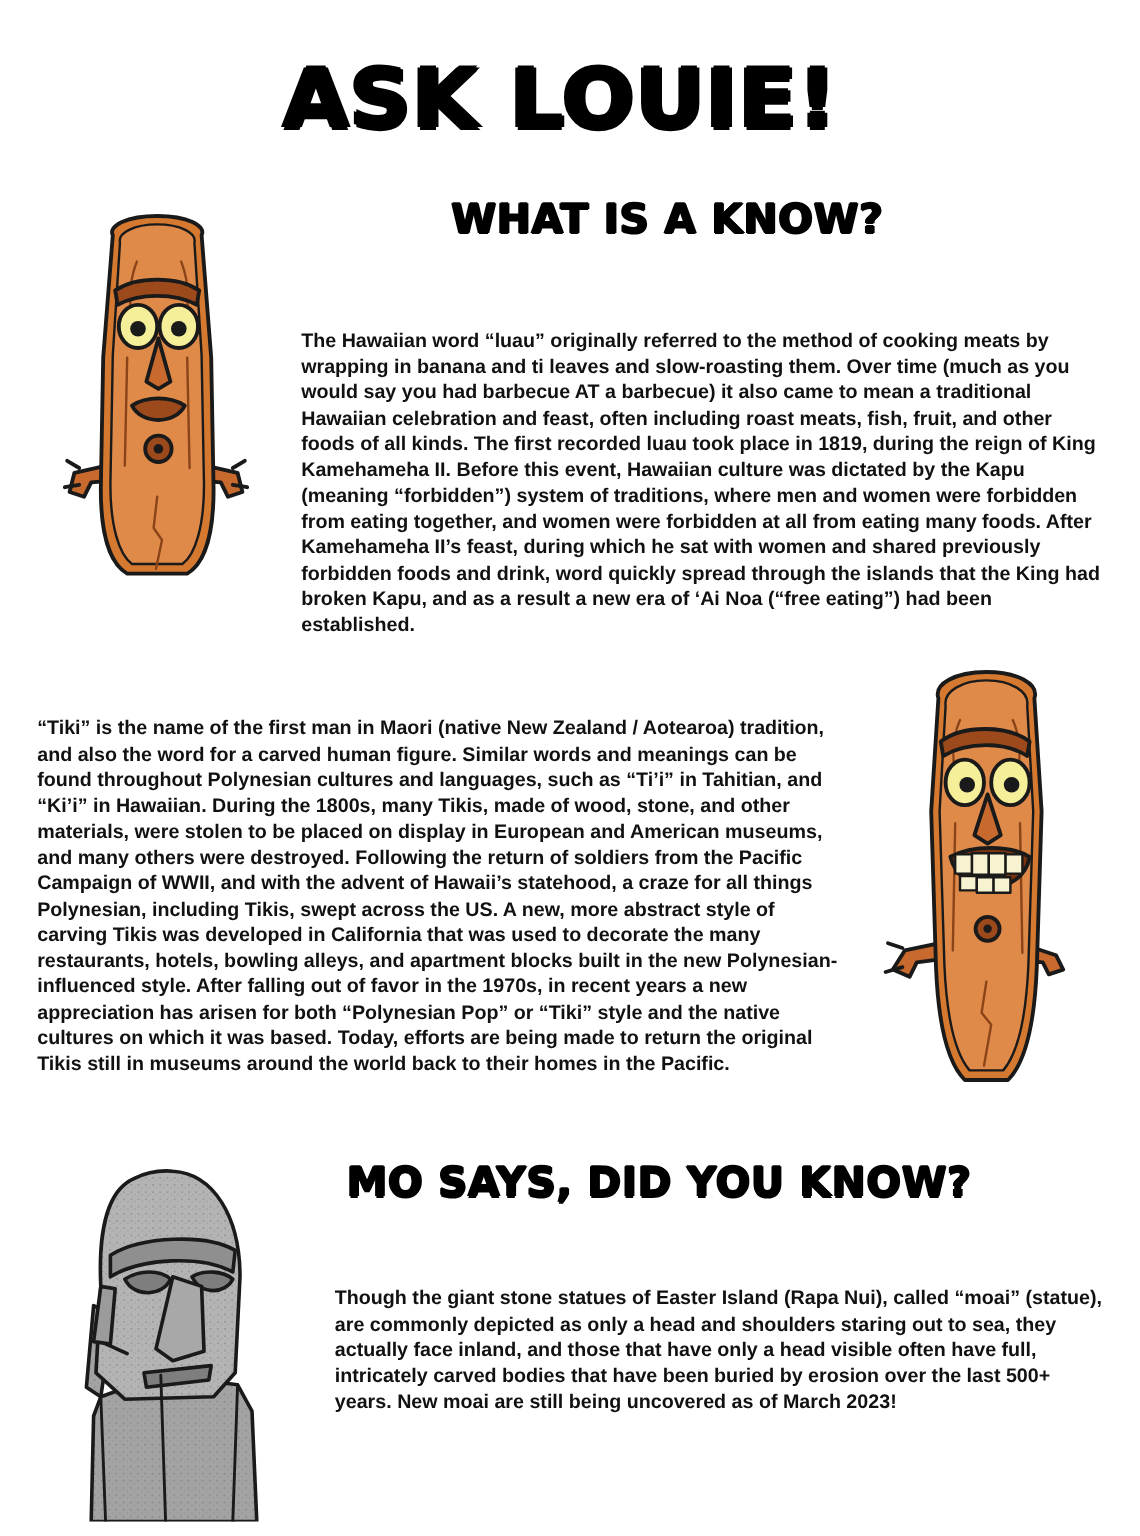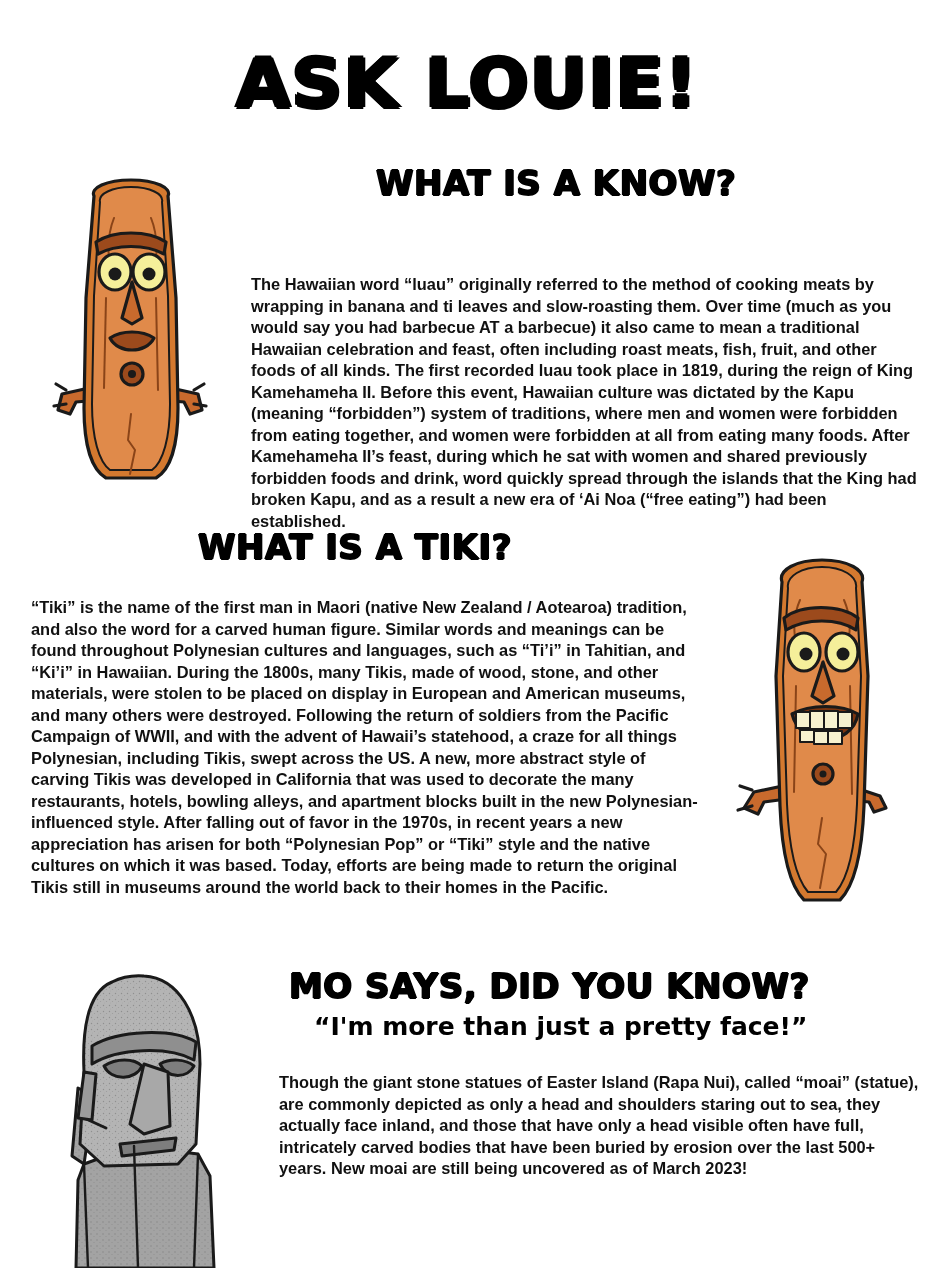--- a/index.html
+++ b/index.html
@@ -155,21 +155,20 @@
 
         <circle cx="96" cy="196" r="11" fill="#9c4a1c"></circle>
         <circle cx="96" cy="196" r="4" fill="#1a1a1a" stroke="none"></circle>
       </g>
     </svg>
   </div>
 
   <div class="section-heading h-luau">WHAT IS A KNOW?</div>
   <div class="body-text t-luau">The Hawaiian word “luau” originally referred to the method of cooking meats by wrapping in banana and ti leaves and slow-roasting them. Over time (much as you would say you had barbecue AT a barbecue) it also came to mean a traditional Hawaiian celebration and feast, often including roast meats, fish, fruit, and other foods of all kinds. The first recorded luau took place in 1819, during the reign of King Kamehameha II. Before this event, Hawaiian culture was dictated by the Kapu (meaning “forbidden”) system of traditions, where men and women were forbidden from eating together, and women were forbidden at all from eating many foods. After Kamehameha II’s feast, during which he sat with women and shared previously forbidden foods and drink, word quickly spread through the islands that the King had broken Kapu, and as a result a new era of ‘Ai Noa (“free eating”) had been established.</div>
 
-  <div class="section-heading h-tiki">WHAT IS A TIKI?</div>
   <div class="body-text t-tiki">“Tiki” is the name of the first man in Maori (native New Zealand / Aotearoa) tradition, and also the word for a carved human figure. Similar words and meanings can be found throughout Polynesian cultures and languages, such as “Ti’i” in Tahitian, and “Ki’i” in Hawaiian. During the 1800s, many Tikis, made of wood, stone, and other materials, were stolen to be placed on display in European and American museums, and many others were destroyed. Following the return of soldiers from the Pacific Campaign of WWII, and with the advent of Hawaii’s statehood, a craze for all things Polynesian, including Tikis, swept across the US. A new, more abstract style of carving Tikis was developed in California that was used to decorate the many restaurants, hotels, bowling alleys, and apartment blocks built in the new Polynesian-influenced style. After falling out of favor in the 1970s, in recent years a new appreciation has arisen for both “Polynesian Pop” or “Tiki” style and the native cultures on which it was based. Today, efforts are being made to return the original Tikis still in museums around the world back to their homes in the Pacific.</div>
 
   <div class="art art-tiki-right">
     <svg width="185" height="370" viewBox="0 0 185 370">
       <g stroke="#1a1a1a" stroke-width="3.2" stroke-linejoin="round" stroke-linecap="round">
 
         <path d="M62 228 L24 236 L14 252 L28 258 L34 246 L64 242 Z" fill="#c86a2d"></path>
         <path d="M22 234 L10 230 M22 250 L8 254" fill="none"></path>
 
         <path d="M120 230 L150 240 L156 252 L144 256 L139 246 L118 244 Z" fill="#c86a2d"></path>
@@ -209,21 +208,20 @@
           <rect x="98" y="175" width="14" height="13"></rect>
         </g>
 
         <circle cx="93" cy="218" r="10" fill="#9c4a1c"></circle>
         <circle cx="93" cy="218" r="3.5" fill="#1a1a1a" stroke="none"></circle>
       </g>
     </svg>
   </div>
 
   <div class="section-heading h-mo">MO SAYS, DID YOU KNOW?</div>
-  <div class="h-mo-quote">“I'm more than just a pretty face!”</div>
   <div class="body-text t-mo">Though the giant stone statues of Easter Island (Rapa Nui), called “moai” (statue), are commonly depicted as only a head and shoulders staring out to sea, they actually face inland, and those that have only a head visible often have full, intricately carved bodies that have been buried by erosion over the last 500+ years. New moai are still being uncovered as of March 2023!</div>
 
   <div class="art art-moai">
     <svg width="215" height="300" viewBox="0 0 215 300">
       <defs>
         <pattern id="speck" width="6" height="6" patternUnits="userSpaceOnUse">
           <rect width="6" height="6" fill="#b4b4b4"></rect>
           <circle cx="1.5" cy="1.5" r="0.7" fill="#8f8f8f"></circle>
           <circle cx="4.5" cy="3.5" r="0.6" fill="#9b9b9b"></circle>
           <circle cx="2.5" cy="5" r="0.5" fill="#a8a8a8"></circle>

